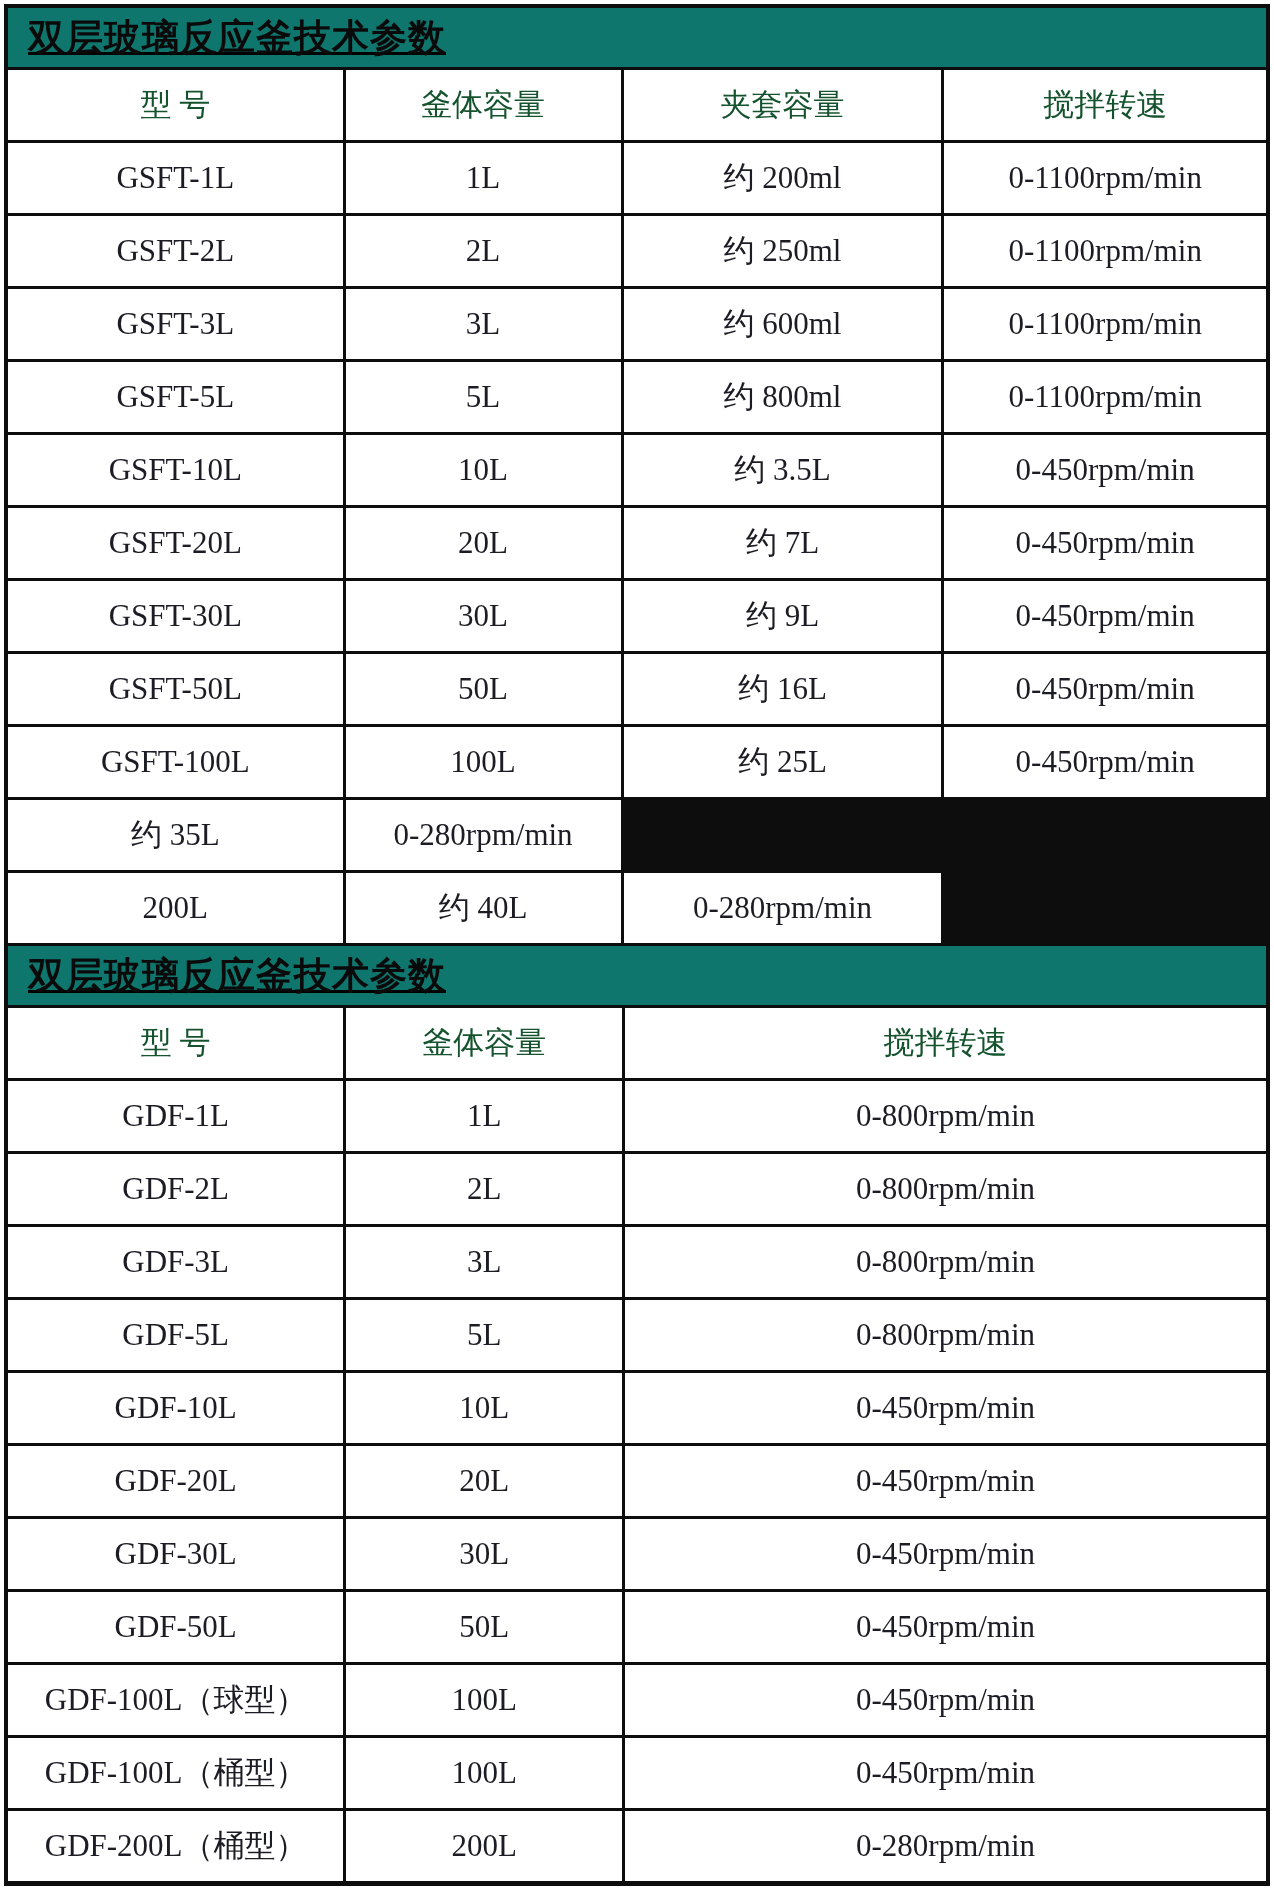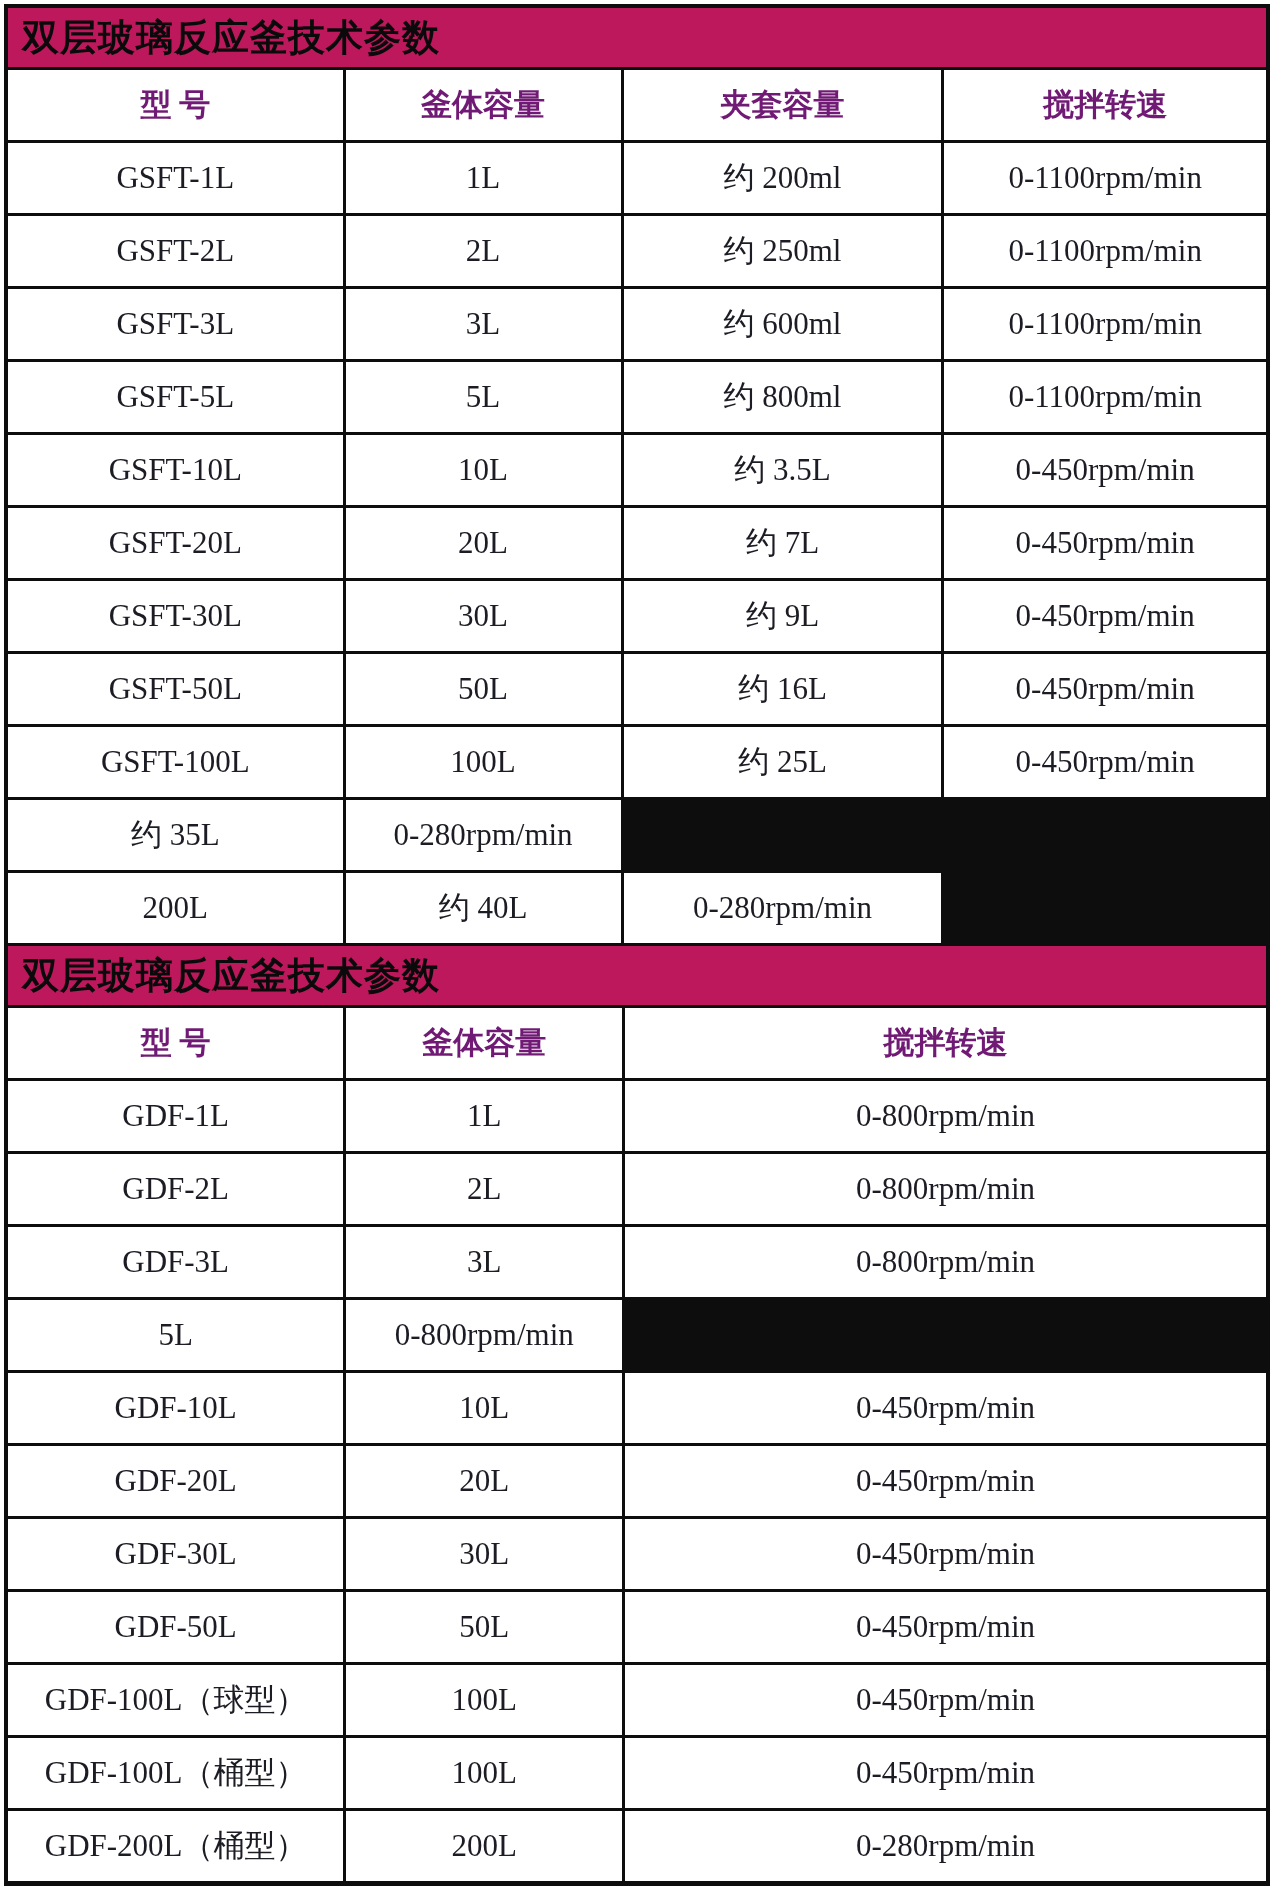--- a/index.html
+++ b/index.html
@@ -18,26 +18,27 @@
   .frame {
     border: 4px solid #0d0d0d;
     background: #0d0d0d;
     display: flex;
     flex-direction: column;
     gap: 3px;
     height: 100%;
     box-sizing: border-box;
   }
   .band {
-    background: #be185d;
+    background: #0f766e;
     height: 59px;
     display: flex;
     align-items: center;
-    padding-left: 14px;
+    padding-left: 20px;
     flex: 0 0 auto;
+    text-decoration: underline;
   }
   .band-title {
     font-size: 37px;
     font-weight: bold;
     color: #0a0a0a;
     letter-spacing: 1px;
   }
   .tbl {
     display: flex;
     flex-direction: column;
@@ -57,22 +58,22 @@
     height: 70px;
     display: flex;
     align-items: center;
     justify-content: center;
     font-size: 31px;
     color: #1c1c24;
     white-space: nowrap;
     overflow: hidden;
   }
   .hdr .cell {
-    font-weight: bold;
-    color: #701a75;
+    font-weight: normal;
+    color: #14532d;
     font-size: 31px;
   }
 </style>
 </head>
 <body>
 
 <div class="page">
   <div class="frame">
 
     <div class="band">
@@ -170,20 +171,21 @@
           <div class="cell">GDF-2L</div>
           <div class="cell">2L</div>
           <div class="cell">0-800rpm/min</div>
         </div>
         <div class="row cols3">
           <div class="cell">GDF-3L</div>
           <div class="cell">3L</div>
           <div class="cell">0-800rpm/min</div>
         </div>
         <div class="row cols3">
+          <div class="cell">GDF-5L</div>
           <div class="cell">5L</div>
           <div class="cell">0-800rpm/min</div>
         </div>
         <div class="row cols3">
           <div class="cell">GDF-10L</div>
           <div class="cell">10L</div>
           <div class="cell">0-450rpm/min</div>
         </div>
         <div class="row cols3">
           <div class="cell">GDF-20L</div>

